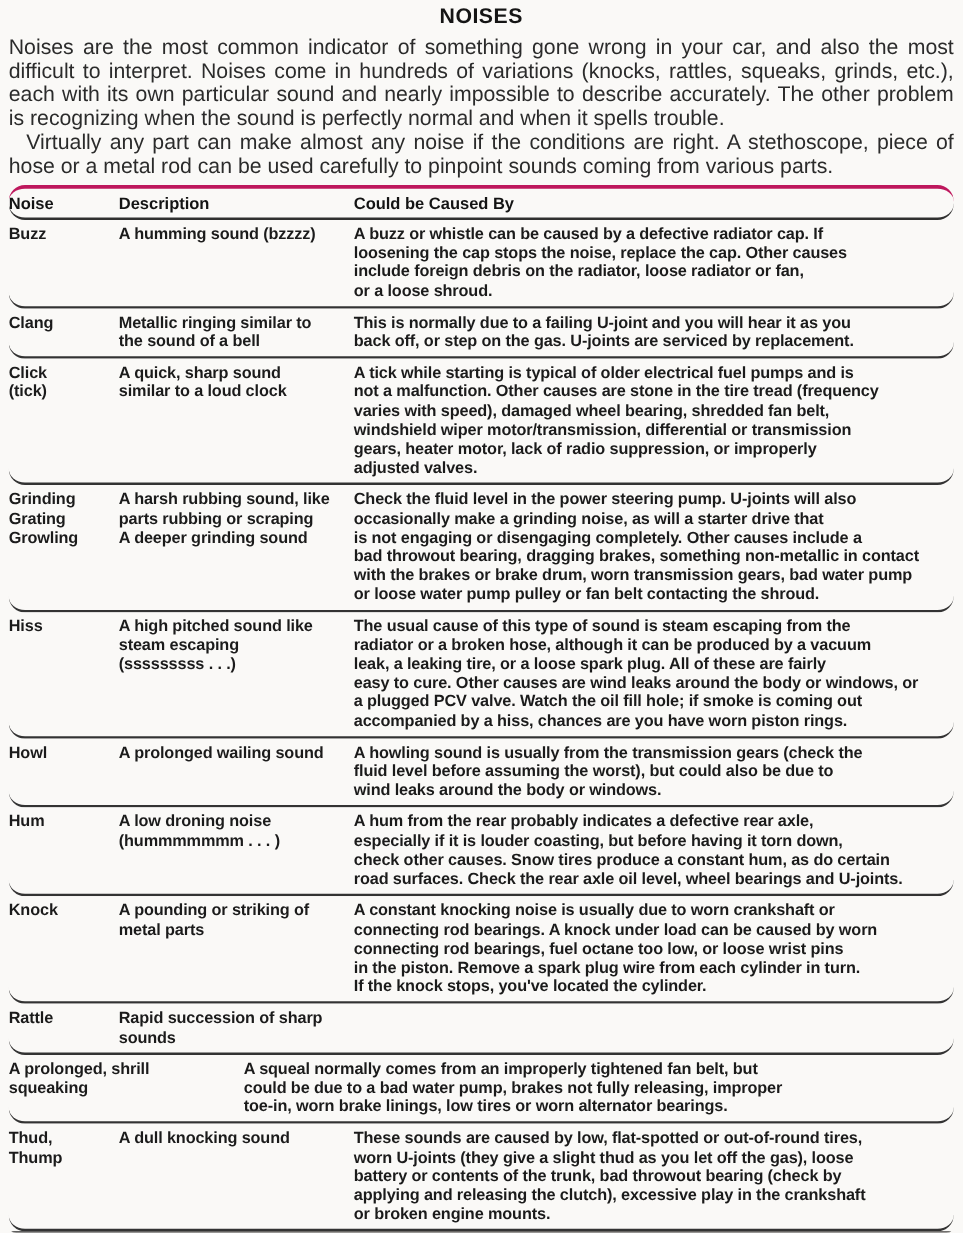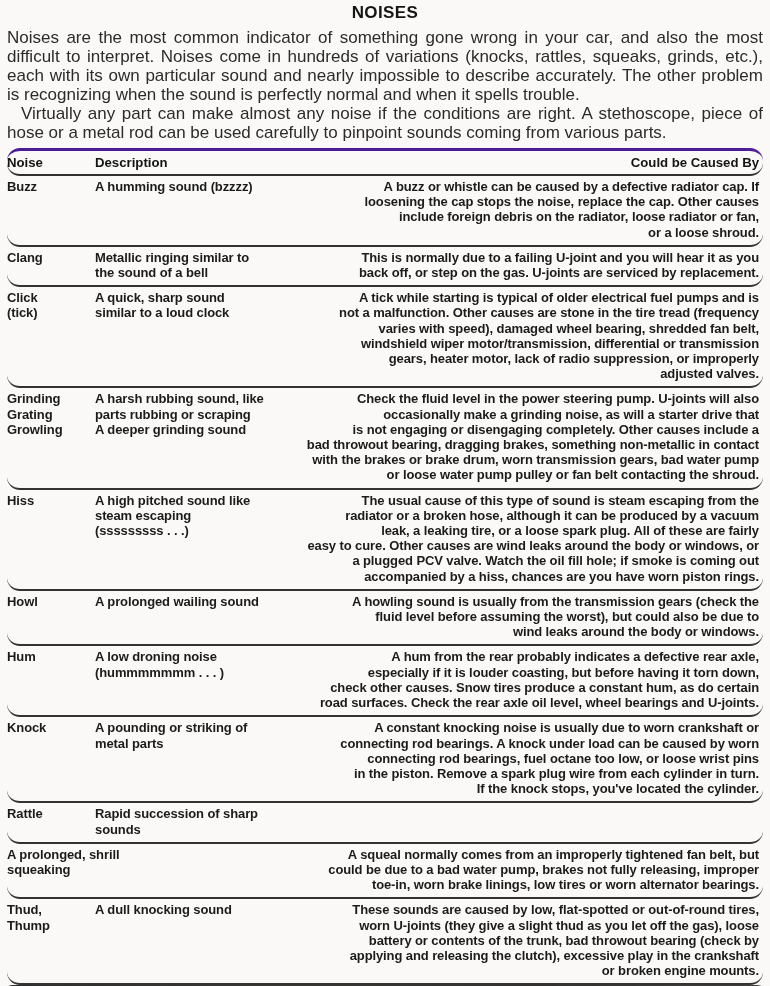--- a/index.html
+++ b/index.html
@@ -33,36 +33,36 @@
   }
   .intro .p2 { text-indent: 14px; }
   .noise-table {
     margin-top: 6px;
     flex: 1;
     display: flex;
     flex-direction: column;
   }
   .thead {
     display: flex;
-    border-top: 3px solid #4c1d95;
+    border-top: 3px solid #be185d;
     border-bottom: 2px solid #303030;
     padding: 4px 0 4px 0;
     font-size: 13.2px;
     font-weight: bold;
     color: #141414;
   }
   .trow {
     display: flex;
     border-bottom: 2px solid #333333;
     padding: 3px 0 5px 0;
   }
   .trow:last-of-type { border-bottom: none; }
   .c1 { width: 88px; padding-right: 6px; }
   .c2 { width: 188px; padding-right: 6px; }
-  .c3 { flex: 1; padding-right: 4px; text-align: right; }
+  .c3 { flex: 1; padding-right: 4px; }
   .trow .c1, .trow .c2, .trow .c3 {
     white-space: pre-line;
     font-size: 13px;
     font-weight: bold;
     line-height: 15.2px;
     color: #1b1b1b;
     letter-spacing: -0.1px;
   }
   .bottom-bar {
     height: 8px;

